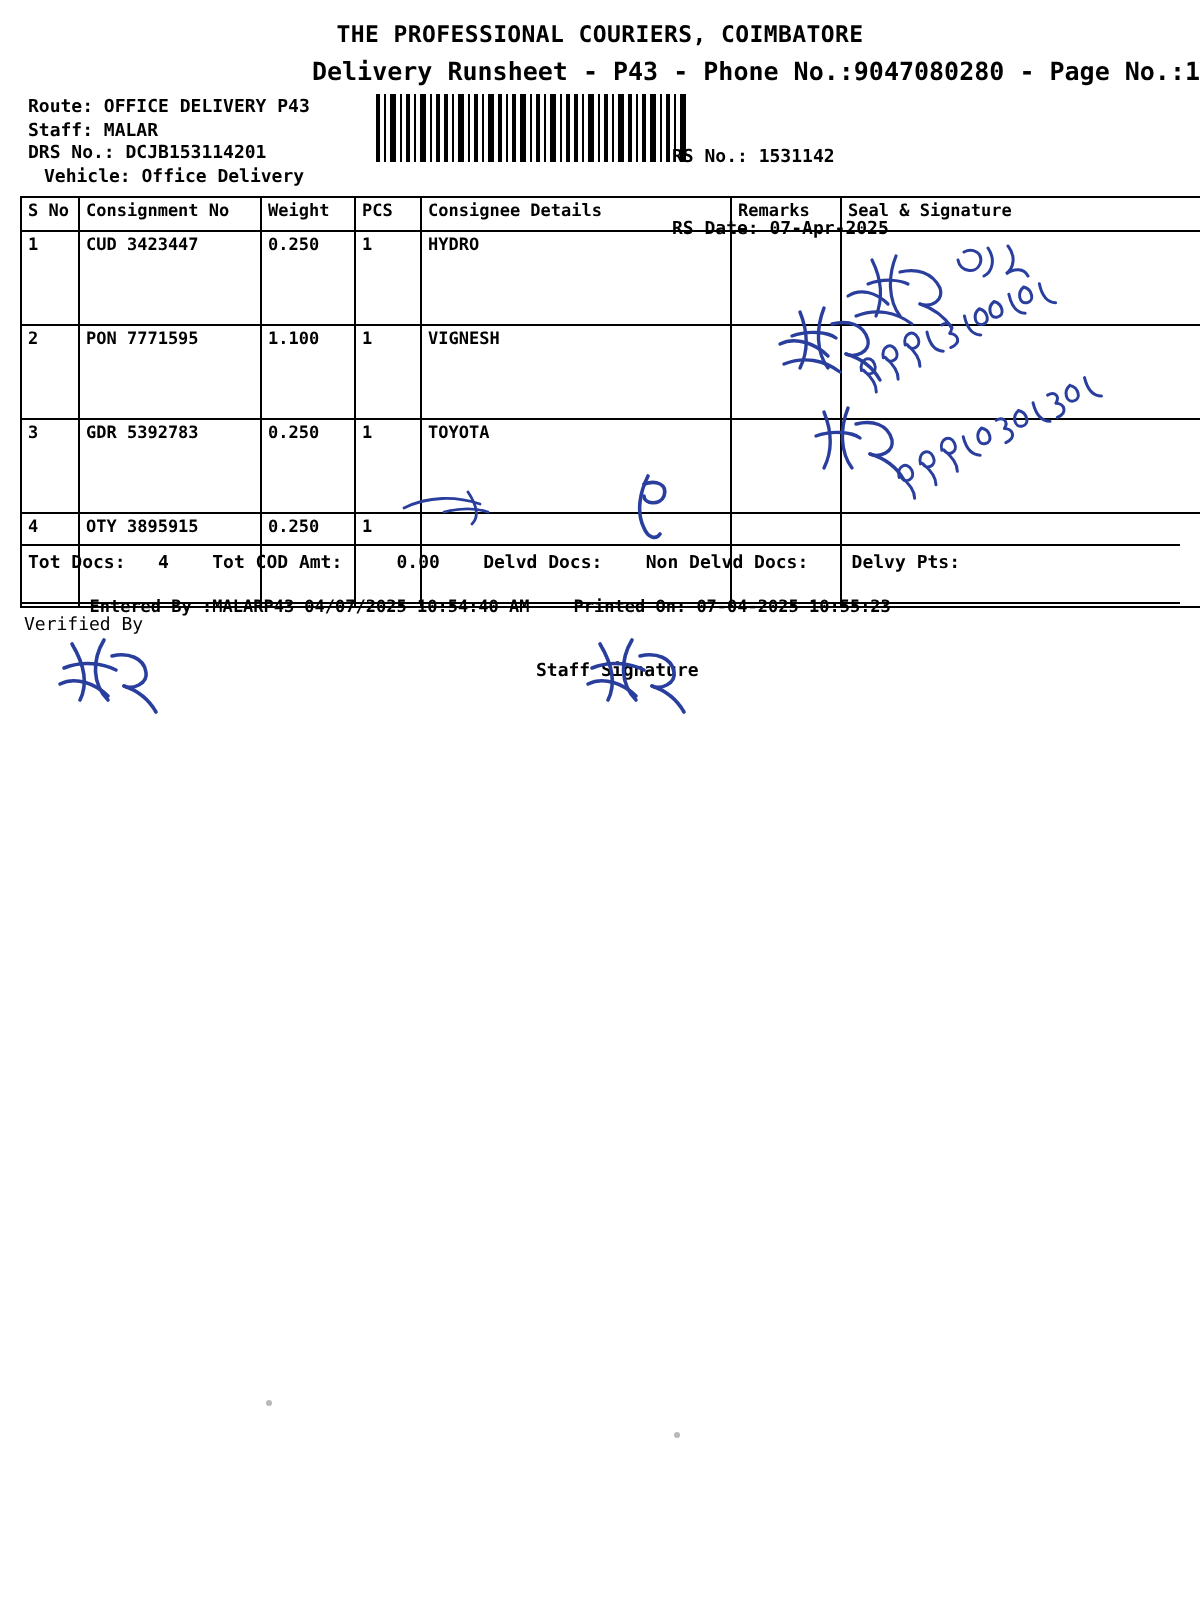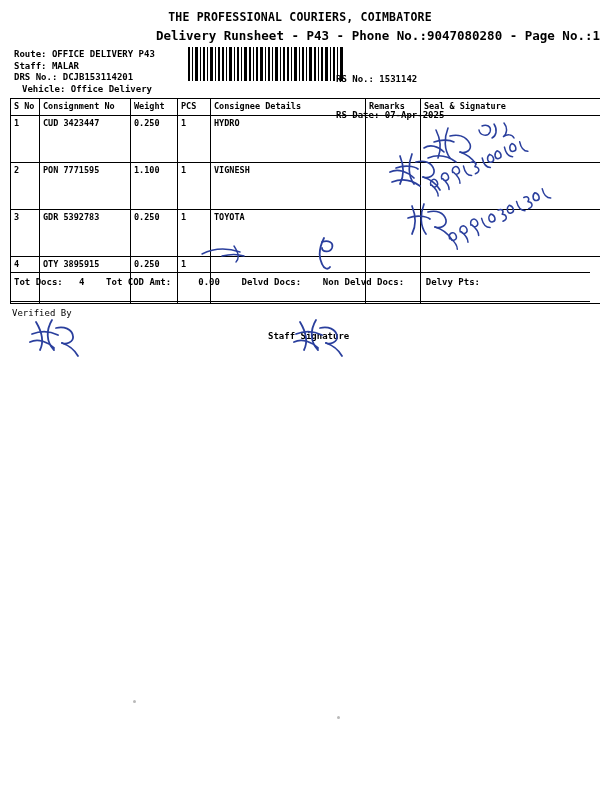--- a/index.html
+++ b/index.html
@@ -286,20 +286,23 @@
         <td class="body-cell">1</td>
         <td class="body-cell"></td>
         <td class="body-cell"></td>
         <td class="body-cell"></td>
       </tr>
     </tbody>
   </table>
 
   <div class="totals">
     <div class="totals-line1">Tot Docs:   4    Tot COD Amt:     0.00    Delvd Docs:    Non Delvd Docs:    Delvy Pts:</div>
+    <div class="totals-line2">
+      <span>Entered By :MALARP43 04/07/2025 10:54:40 AM</span><span class="printed">Printed On: 07-04-2025 10:55:23</span>
+    </div>
   </div>
 
   <div class="sig-verified">Verified By</div>
   <div class="sig-staff">Staff Signature</div>
 
   <div class="ink" style="left:408px; top:112px; width:130px; height:55px;">
     <svg width="130" height="55" viewBox="0 0 130 55" xmlns="http://www.w3.org/2000/svg">
       <g fill="none" stroke="#2a3f9d" stroke-width="1.6" stroke-linecap="round" stroke-linejoin="round">
         <path d="M28 8 C32 16, 34 26, 30 36"></path>
         <path d="M40 6 C36 16, 36 28, 42 36"></path>

